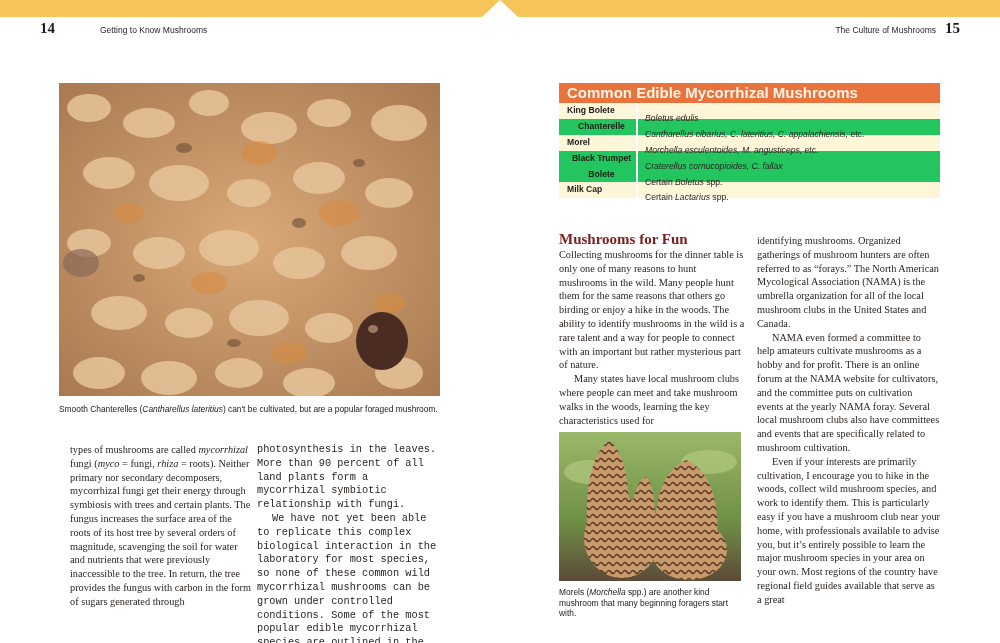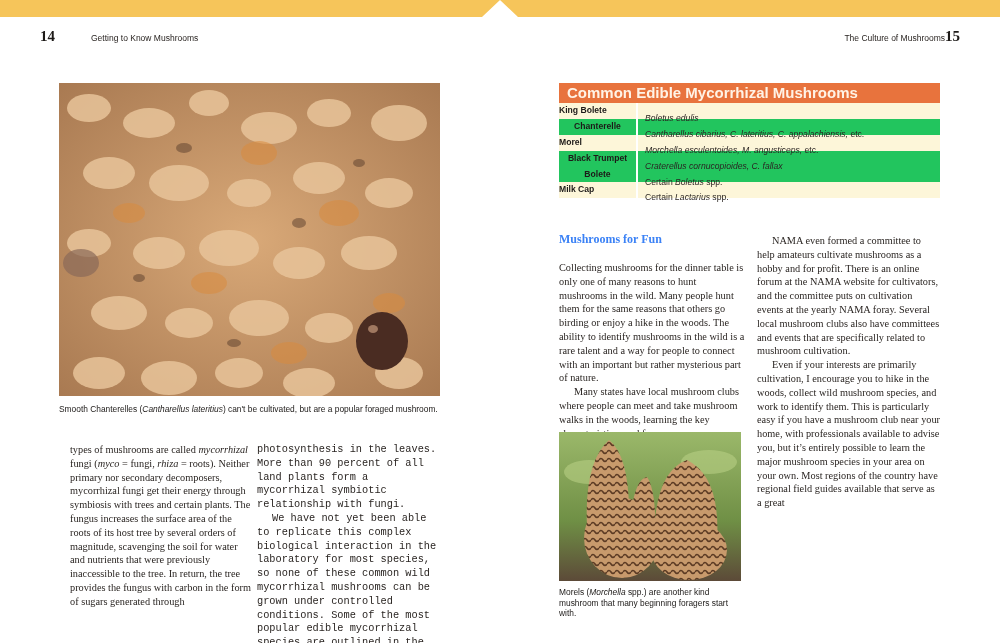--- a/index.html
+++ b/index.html
@@ -2,21 +2,21 @@
 <html><head>
 <meta charset="utf-8">
 <style>
   * { box-sizing: border-box; margin: 0; padding: 0; }
   html, body { width: 1000px; height: 643px; background: #ffffff; overflow: hidden; }
   body { position: relative; font-family: "Liberation Serif", serif; color: #2a2522; }
 
   .top-band { position: absolute; left: 0; top: 0; width: 1000px; height: 17px; }
   .top-band svg { display: block; }
 
-  .folio { position: absolute; top: 28px; display: flex; align-items: baseline; gap: 0; }
+  .folio { position: absolute; top: 20px; display: flex; align-items: baseline; gap: 9px; }
   .folio-left { left: 40px; }
   .folio-right { right: 40px; }
   .folio .num { font-family: "Liberation Serif", serif; font-weight: bold; font-size: 15px; color: #1d1a18; }
   .folio .running { font-family: "Liberation Sans", sans-serif; font-size: 8.5px; color: #2a2522; margin-left: 36px; }
 
   .photo { position: absolute; overflow: hidden; }
   .photo svg { display: block; }
   .photo-chanterelle { left: 59px; top: 83px; width: 381px; height: 313px; }
   .photo-morel { left: 559px; top: 432px; width: 182px; height: 149px; }
 
@@ -28,28 +28,28 @@
   .body-col { position: absolute; font-size: 10.3px; line-height: 13.8px; color: #2a2522; }
   .body-col p { text-align: left; }
   .body-col p.indent { text-indent: 15px; }
   .body-col em { font-style: italic; }
 
   .col-l1 { left: 70px; top: 443px; width: 184px; }
   .col-l2 { left: 257px; top: 443px; width: 184px; font-family: Liberation Mono, monospace; }
   .col-r1 { left: 559px; top: 232px; width: 186px; }
   .col-r2 { left: 757px; top: 234px; width: 184px; }
 
-  .section-heading { font-family: "Liberation Serif", serif; font-size: 12px; color: #3b82f6; line-height: 15px; margin-bottom: 14px; }
+  .section-heading { font-family: "Liberation Serif", serif; font-size: 15px; color: #7f1d1d; line-height: 15px; margin-bottom: 1px; }
 
   .table { position: absolute; left: 559px; top: 83px; width: 381px; font-family: "Liberation Sans", sans-serif; font-size: 8.6px; }
   .table-header { background: #e8733d; color: #fff3e6; font-weight: bold; height: 20px; line-height: 20px; padding-left: 8px; font-size: 15px; }
   .table-row { display: flex; height: 15.9px; line-height: 15.9px; }
   .table-row.odd { background: #fdf6d9; }
   .table-row.even { background: #22c55e; text-align: center; }
-  .table-row .name { width: 79px; font-weight: bold; color: #1d1a18; border-right: 2px solid #ffffff; }
+  .table-row .name { width: 79px; padding-left: 8px; font-weight: bold; color: #1d1a18; border-right: 2px solid #ffffff; }
   .table-row .species { padding-left: 7px; color: #2a2522; margin-top: 8px; }
   .table-row .species em { font-style: italic; }
 </style>
 </head>
 <body>
 
 <div class="top-band">
   <svg width="1000" height="17" viewBox="0 0 1000 17">
     <polygon points="0,0 1000,0 1000,17 518,17 500,0 482,17 0,17" fill="#f6c55a"></polygon>
   </svg>
@@ -190,15 +190,16 @@
     <path d="M95 110 Q95 40 128 28 Q162 45 158 110 Z" fill="url(#mp)"></path>
     <ellipse cx="63" cy="106" rx="38" ry="40" fill="url(#mp)"></ellipse>
     <ellipse cx="130" cy="118" rx="38" ry="30" fill="url(#mp)"></ellipse>
   </svg>
 </div>
 <div class="caption caption-morel">
   <span>Morels (</span><em>Morchella</em><span> spp.) are another kind mushroom that many beginning foragers start with.</span>
 </div>
 
 <div class="body-col col-r2">
+  <p>identifying mushrooms. Organized gatherings of mushroom hunters are often referred to as “forays.” The North American Mycological Association (NAMA) is the umbrella organization for all of the local mushroom clubs in the United States and Canada.</p>
   <p class="indent">NAMA even formed a committee to help amateurs cultivate mushrooms as a hobby and for profit. There is an online forum at the NAMA website for cultivators, and the committee puts on cultivation events at the yearly NAMA foray. Several local mushroom clubs also have committees and events that are specifically related to mushroom cultivation.</p>
   <p class="indent">Even if your interests are primarily cultivation, I encourage you to hike in the woods, collect wild mushroom species, and work to identify them. This is particularly easy if you have a mushroom club near your home, with professionals available to advise you, but it’s entirely possible to learn the major mushroom species in your area on your own. Most regions of the country have regional field guides available that serve as a great</p>
 </div>
 
 </body></html>

